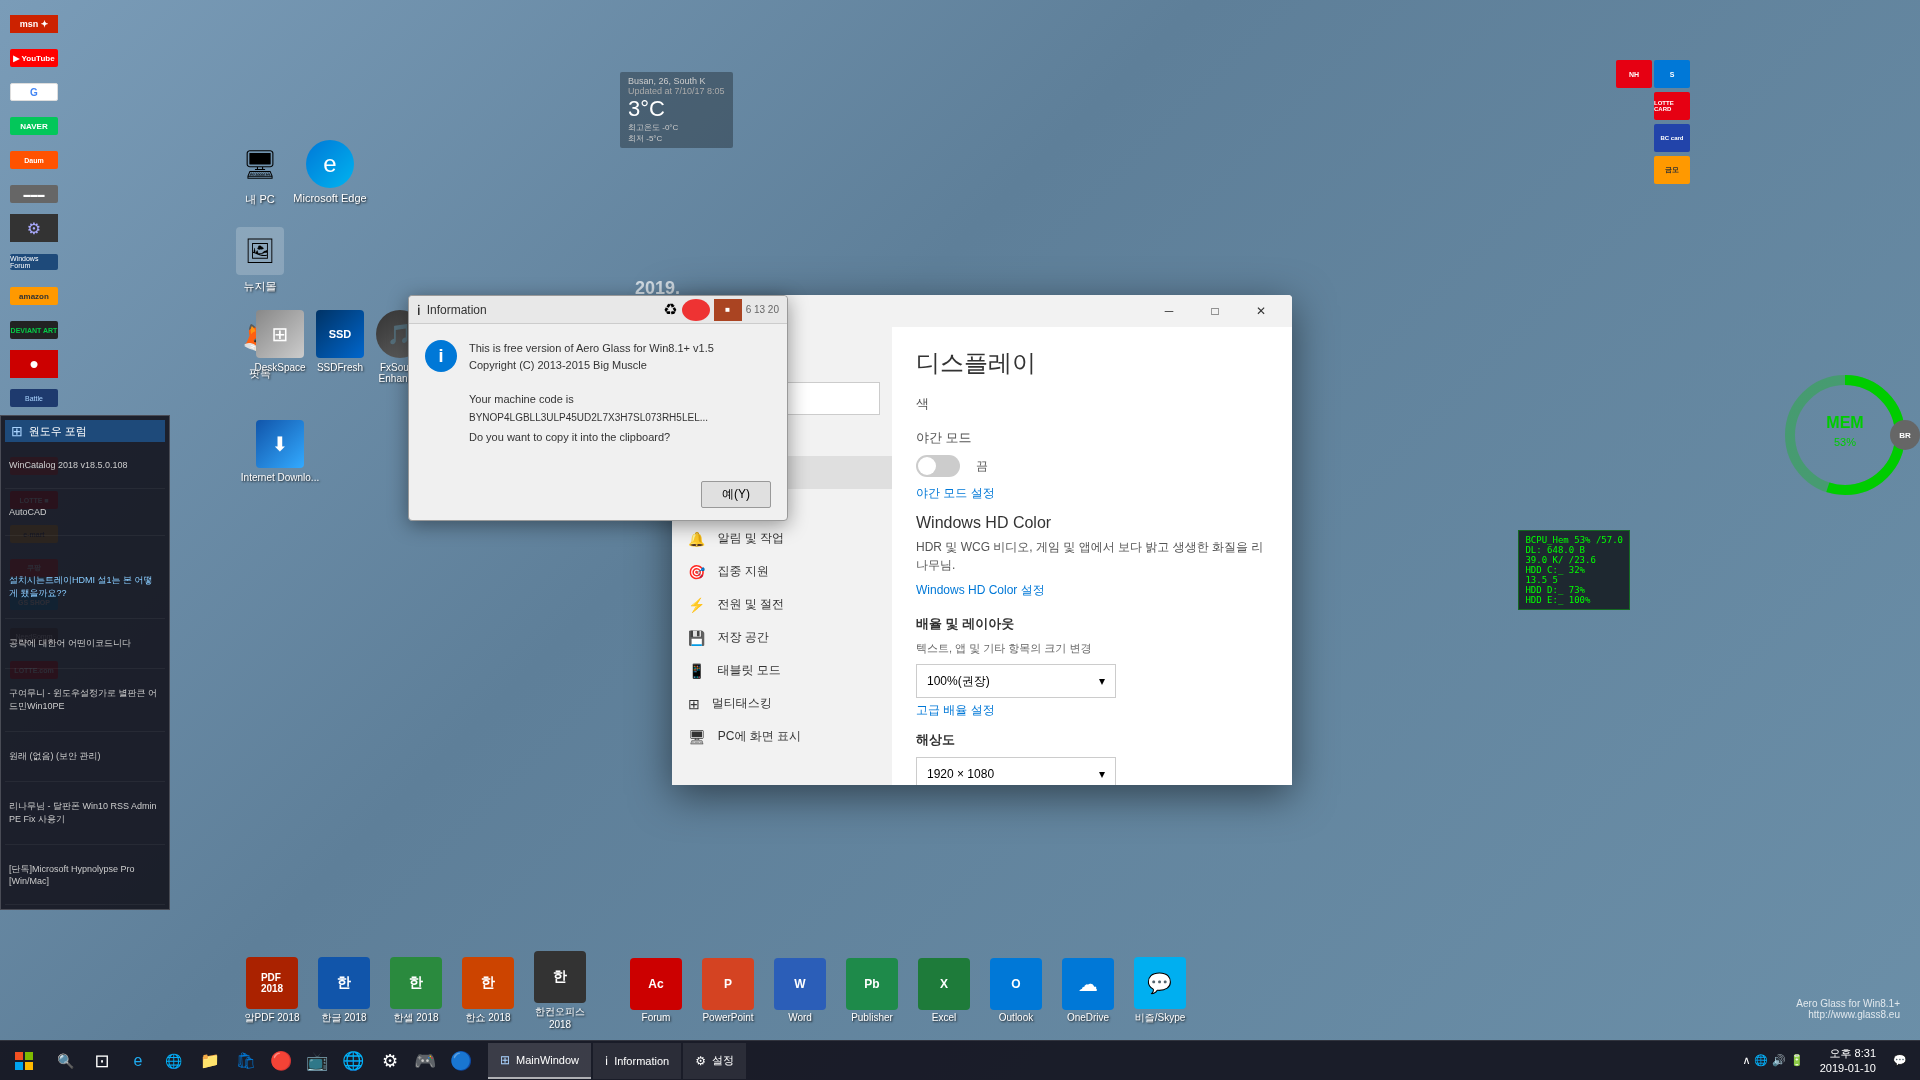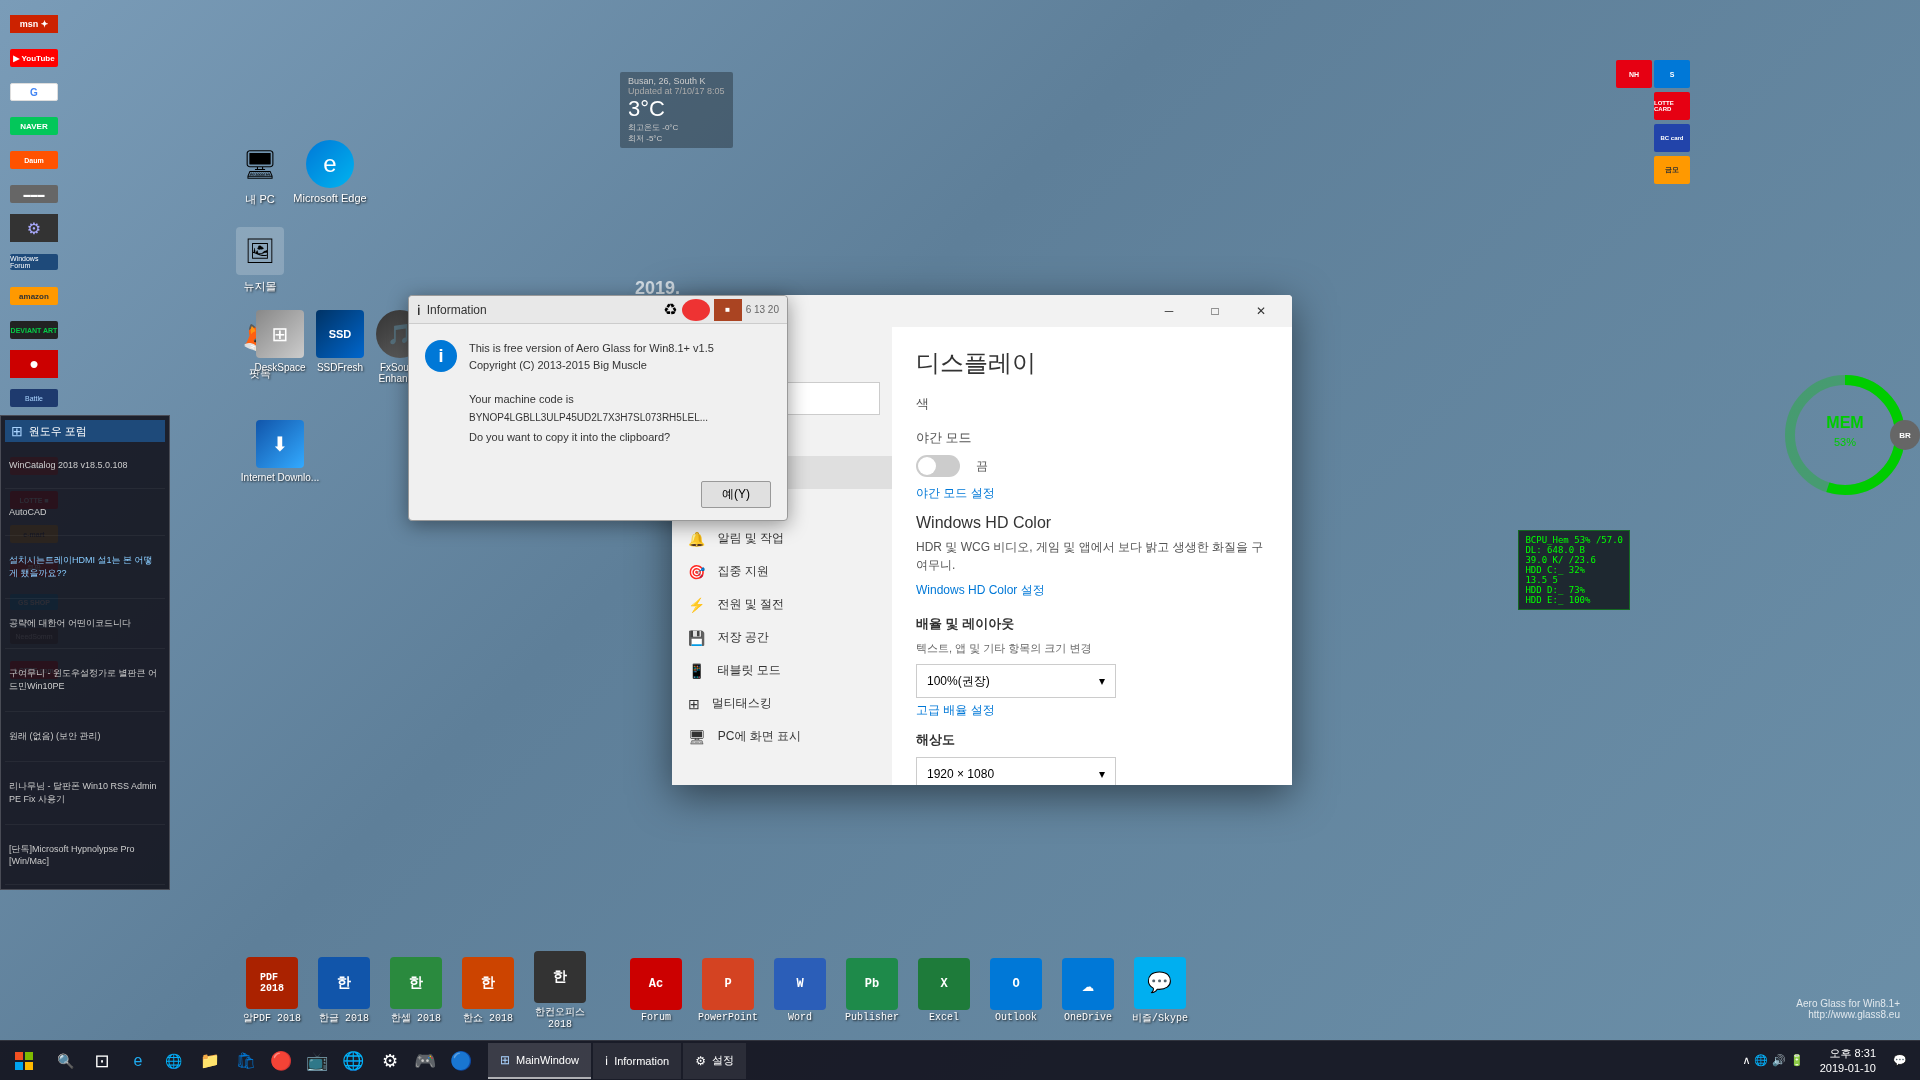--- a/index.html
+++ b/index.html
@@ -139,21 +139,20 @@
       text-align: center;
       text-shadow: 1px 1px 2px rgba(0,0,0,0.8);
     }
 
     .app-icon {
       display: flex;
       flex-direction: column;
       align-items: center;
       width: 68px;
       cursor: pointer;
-      font-family: Liberation Mono, monospace;
     }
 
     .app-icon-box {
       width: 52px;
       height: 52px;
       display: flex;
       align-items: center;
       justify-content: center;
       font-size: 26px;
       border-radius: 4px;
@@ -718,21 +717,21 @@
     </div>
   </div>
 
   <div class="forum-popup">
     <div class="forum-popup-title">
       <span style="color:#aad4ff;font-size:14px;">⊞</span>
       <span>원도우 포럼</span>
     </div>
     <div class="forum-popup-item">WinCatalog 2018 v18.5.0.108</div>
     <div class="forum-popup-item">AutoCAD</div>
-    <div class="forum-popup-item" style="color:#88ccff;">설치시는트레이HDMI 설1는 본 어떻게 됐을까요??</div>
+    <div class="forum-popup-item" style="color:#88ccff;margin-top:20px;">설치시는트레이HDMI 설1는 본 어떻게 됐을까요??</div>
     <div class="forum-popup-item">공략에 대한어 어떤이코드니다</div>
     <div class="forum-popup-item">구여무니 - 윈도우설정가로 별판큰 어드민Win10PE</div>
     <div class="forum-popup-item">원래 (없음) (보안 관리)</div>
     <div class="forum-popup-item">리나무님 - 달판폰 Win10 RSS Admin PE Fix 사용기</div>
     <div class="forum-popup-item">[단독]Microsoft Hypnolypse Pro [Win/Mac]</div>
   </div>
 
   <div class="hw-monitor">
     <div>
       <span>BCPU_Hem</span> <span>53% /57.0</span>
@@ -868,21 +867,21 @@
         <div class="settings-section-title">야간 모드</div>
         <div class="night-mode-row">
           <div class="toggle">
             <div class="toggle-knob"></div>
           </div>
           <span style="font-size:12px;color:#555;">끔</span>
         </div>
         <div class="link-text">야간 모드 설정</div>
 
         <h2>Windows HD Color</h2>
-        <div class="desc-text">HDR 및 WCG 비디오, 게임 및 앱에서 보다 밝고 생생한 화질을 구여무니.</div>
+        <div class="desc-text">HDR 및 WCG 비디오, 게임 및 앱에서 보다 밝고 생생한 화질을 리나무님.</div>
         <div class="link-text">Windows HD Color 설정</div>
 
         <div class="section-label">배율 및 레이아웃</div>
         <div class="desc-small">텍스트, 앱 및 기타 항목의 크기 변경</div>
         <div class="dropdown-select">
           <span>100%(권장)</span>
           <span>▾</span>
         </div>
         <div class="link-text">고급 배율 설정</div>
 

